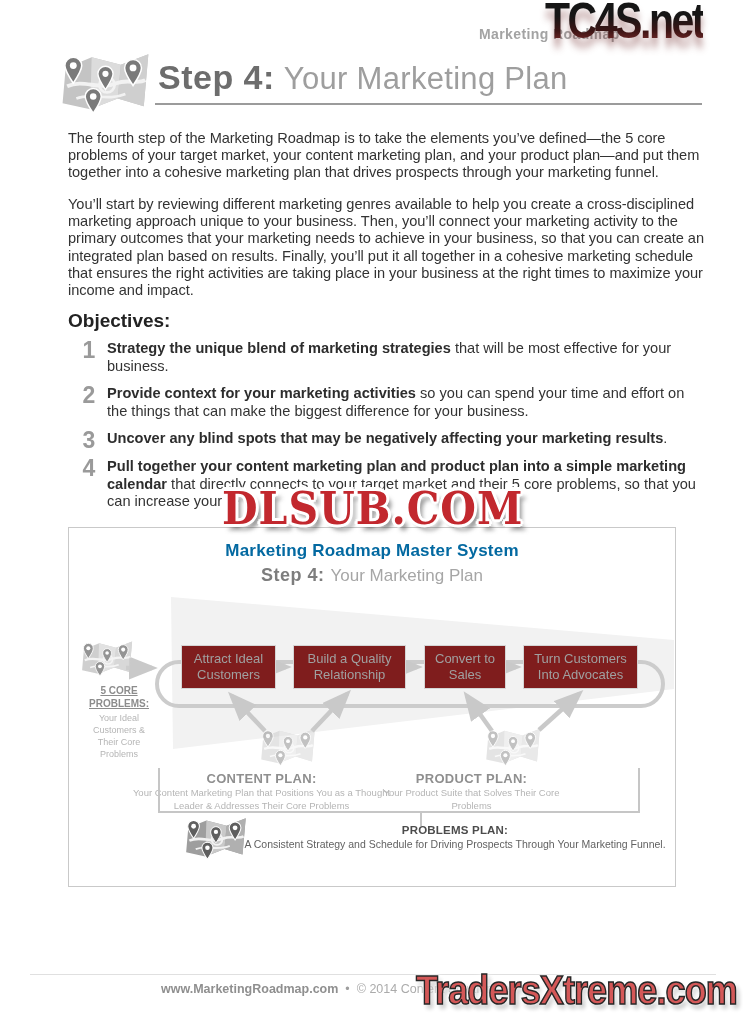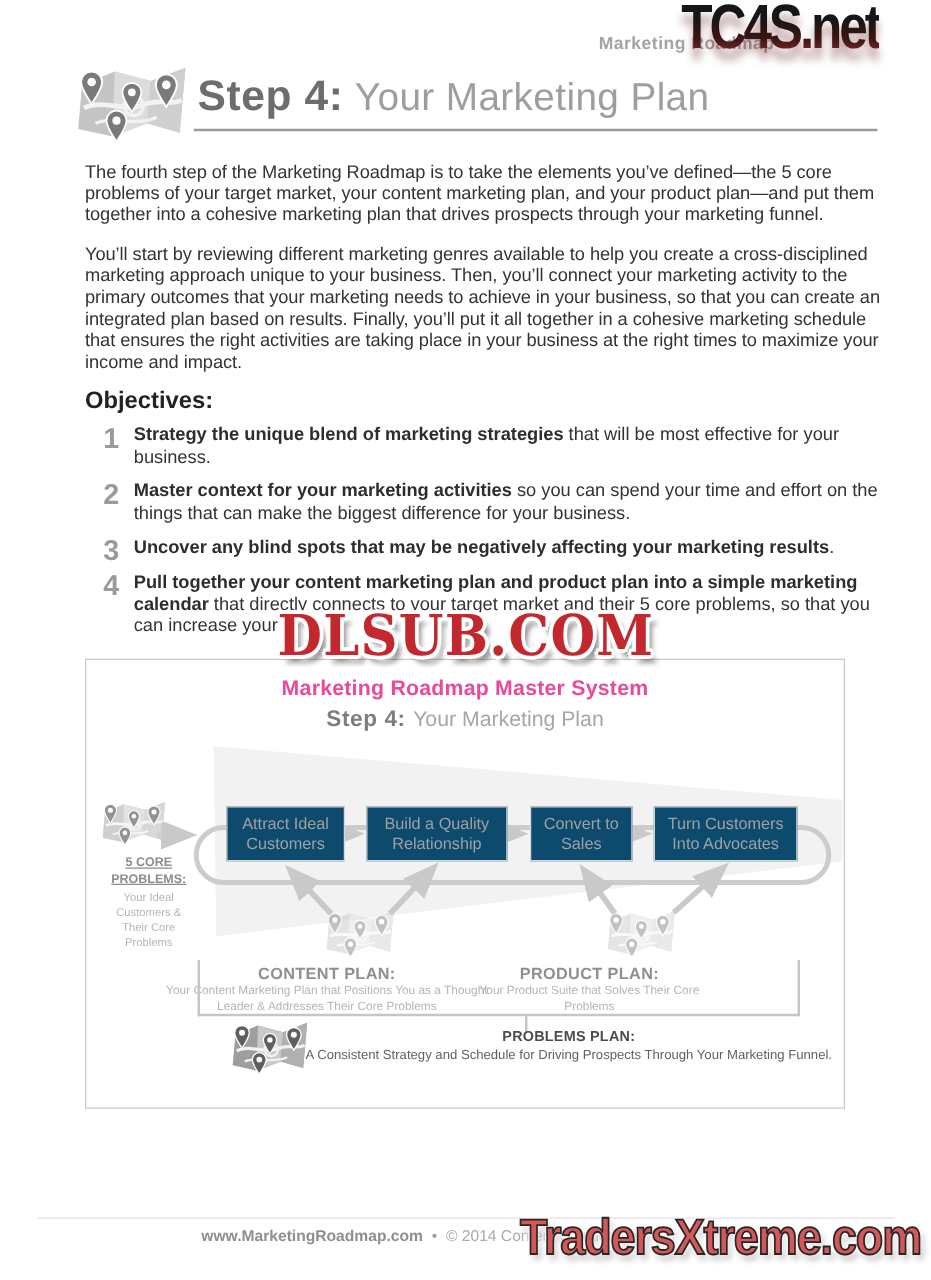--- a/index.html
+++ b/index.html
@@ -41,26 +41,26 @@
   .obj-item .num{float:left;width:18px;margin-right:9px;font-size:23px;font-weight:bold;
     color:#9a9a9a;line-height:20px;text-align:center;}
   .obj-item .txt{display:block;margin-left:27px;}
   .obj-item b{color:#2d2d2d;}
   .oi1{top:340px;} .oi2{top:385px;} .oi3{top:430px;} .oi4{top:458px;}
 
   
   .diagram{position:absolute;left:68px;top:527px;width:608px;height:360px;
     border:1.5px solid #c9c9c9;background:#fff;box-sizing:border-box;}
   .dg-title{position:absolute;left:0;top:13px;width:100%;text-align:center;
-    font-size:17px;font-weight:bold;color:#ec4899;letter-spacing:.2px;}
+    font-size:17px;font-weight:bold;color:#0369a1;letter-spacing:.2px;}
   .dg-step{position:absolute;left:0;top:37px;width:100%;text-align:center;white-space:nowrap;}
   .dg-step .s1{font-size:18px;font-weight:bold;color:#7d7d7d;letter-spacing:.5px;}
   .dg-step .s2{font-size:17px;color:#a6a6a6;margin-left:6px;}
   .dg-svg{position:absolute;left:0;top:0;width:608px;height:360px;}
-  .fbox{position:absolute;top:117px;height:44px;background:#0c4a6e;border:1px solid #d5d5d5;
+  .fbox{position:absolute;top:117px;height:44px;background:#7f1d1d;border:1px solid #d5d5d5;
     display:flex;align-items:center;justify-content:center;text-align:center;
     font-size:13px;line-height:1.25;color:#a0a0a0;box-sizing:border-box;}
   .fb1{left:112px;width:95px;} .fb2{left:224px;width:113px;}
   .fb3{left:355px;width:82px;} .fb4{left:454px;width:115px;}
   .mini-icon{position:absolute;width:60px;height:45px;}
   .core-icon{left:12px;top:110px;width:54px;height:42px;opacity:.8;}
   .faded{opacity:.45;}
   .content-icon{left:190px;top:197px;} .product-icon{left:415px;top:197px;}
   .core-label{position:absolute;left:0;top:156px;width:100px;text-align:center;}
   .core-label .lab{font-size:10px;font-weight:bold;color:#8c8c8c;line-height:1.3;width:70px;margin:0 auto;text-decoration:underline;}
@@ -127,21 +127,21 @@
   <div class="para p2">You’ll start by reviewing different marketing genres available to help you create a cross-disciplined marketing approach unique to your business. Then, you’ll connect your marketing activity to the primary outcomes that your marketing needs to achieve in your business, so that you can create an integrated plan based on results. Finally, you’ll put it all together in a cohesive marketing schedule that ensures the right activities are taking place in your business at the right times to maximize your income and impact.</div>
 
   <div class="obj-head">Objectives:</div>
 
   <div class="obj-item oi1">
     <span class="num">1</span>
     <span class="txt"><b>Strategy the unique blend of marketing strategies</b><span> that will be most effective for your business.</span></span>
   </div>
   <div class="obj-item oi2">
     <span class="num">2</span>
-    <span class="txt"><b>Master context for your marketing activities</b><span> so you can spend your time and effort on the things that can make the biggest difference for your business.</span></span>
+    <span class="txt"><b>Provide context for your marketing activities</b><span> so you can spend your time and effort on the things that can make the biggest difference for your business.</span></span>
   </div>
   <div class="obj-item oi3">
     <span class="num">3</span>
     <span class="txt"><b>Uncover any blind spots that may be negatively affecting your marketing results</b><span>.</span></span>
   </div>
   <div class="obj-item oi4">
     <span class="num">4</span>
     <span class="txt"><b>Pull together your content marketing plan and product plan into a simple marketing calendar</b><span> that directly connects to your target market and their 5 core problems, so that you can increase your re</span></span>
   </div>
 

